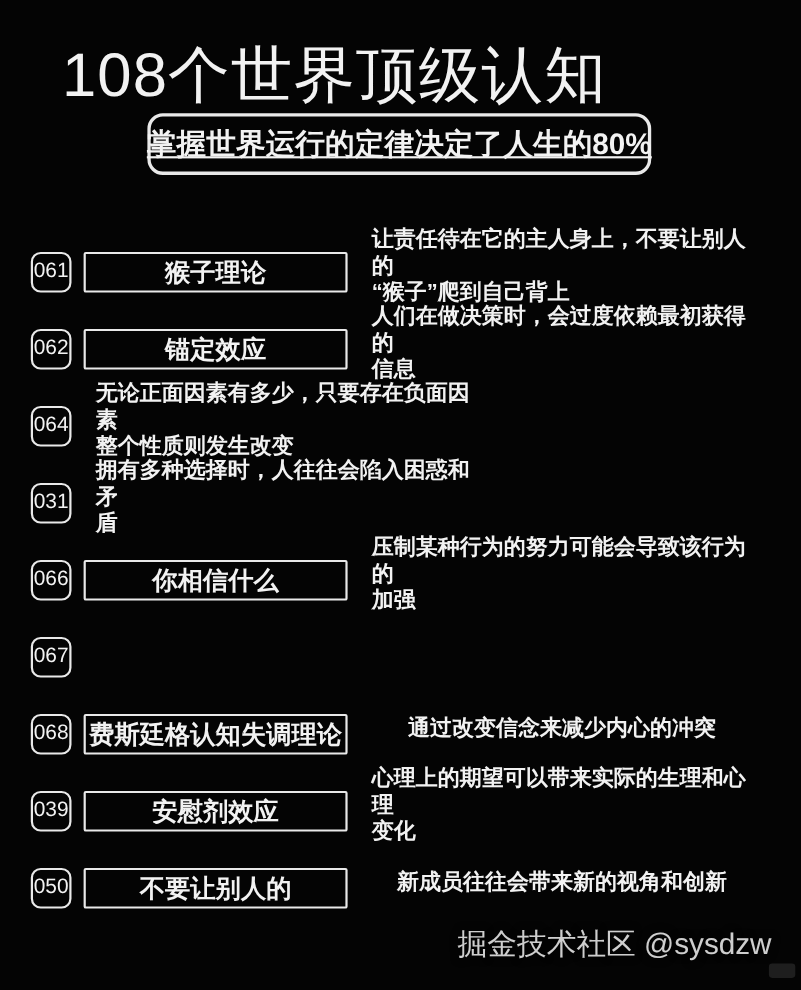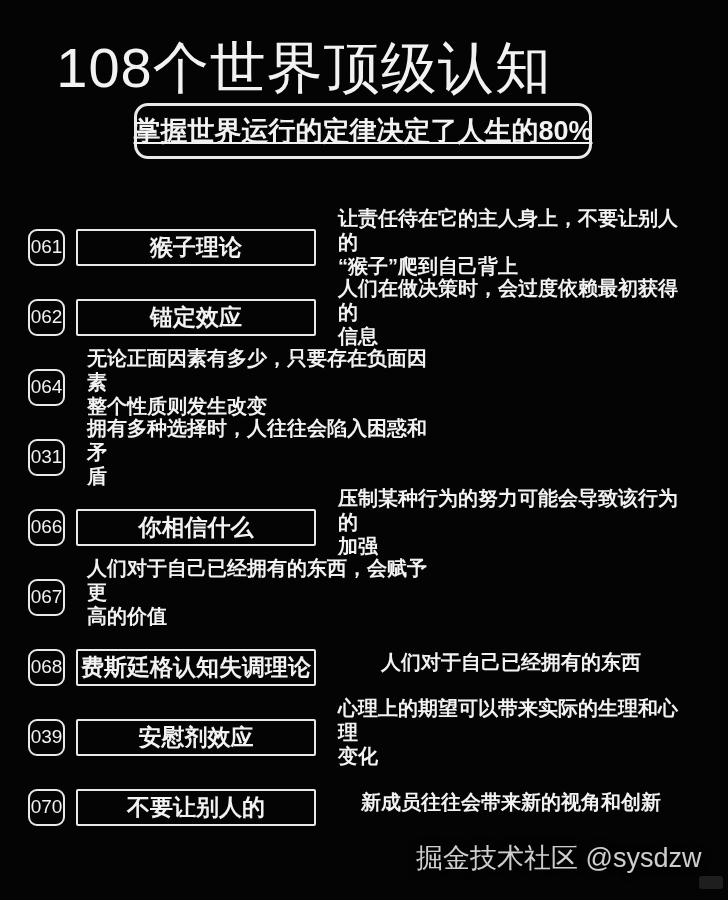--- a/index.html
+++ b/index.html
@@ -190,57 +190,52 @@
       <div class="desc-text">压制某种行为的努力可能会导致该行为的
 加强</div>
       <div class="dash"></div>
     </div>
   </div>
 
   <div class="row">
     <div class="num-badge">
       <span>067</span>
     </div>
-    <div class="desc-cell">
-      <div class="desc-text">人们对于自己已经拥有的东西，会赋予更
-高的价值</div>
-      <div class="dash"></div>
-    </div>
   </div>
 
   <div class="row">
     <div class="num-badge">
       <span>068</span>
     </div>
     <div class="concept-box">
       <span>费斯廷格认知失调理论</span>
     </div>
     <div class="desc-cell">
-      <div class="desc-text">人们对于自己已经拥有的东西</div>
+      <div class="desc-text">通过改变信念来减少内心的冲突</div>
       <div class="dash"></div>
     </div>
   </div>
 
   <div class="row">
     <div class="num-badge">
       <span>039</span>
     </div>
     <div class="concept-box">
       <span>安慰剂效应</span>
     </div>
     <div class="desc-cell">
       <div class="desc-text">心理上的期望可以带来实际的生理和心理
 变化</div>
       <div class="dash"></div>
     </div>
   </div>
 
   <div class="row">
     <div class="num-badge">
-      <span>070</span>
+      <span>050</span>
     </div>
     <div class="concept-box">
       <span>不要让别人的</span>
     </div>
     <div class="desc-cell">
       <div class="desc-text">新成员往往会带来新的视角和创新</div>
       <div class="dash"></div>
     </div>
   </div>
 </div>

